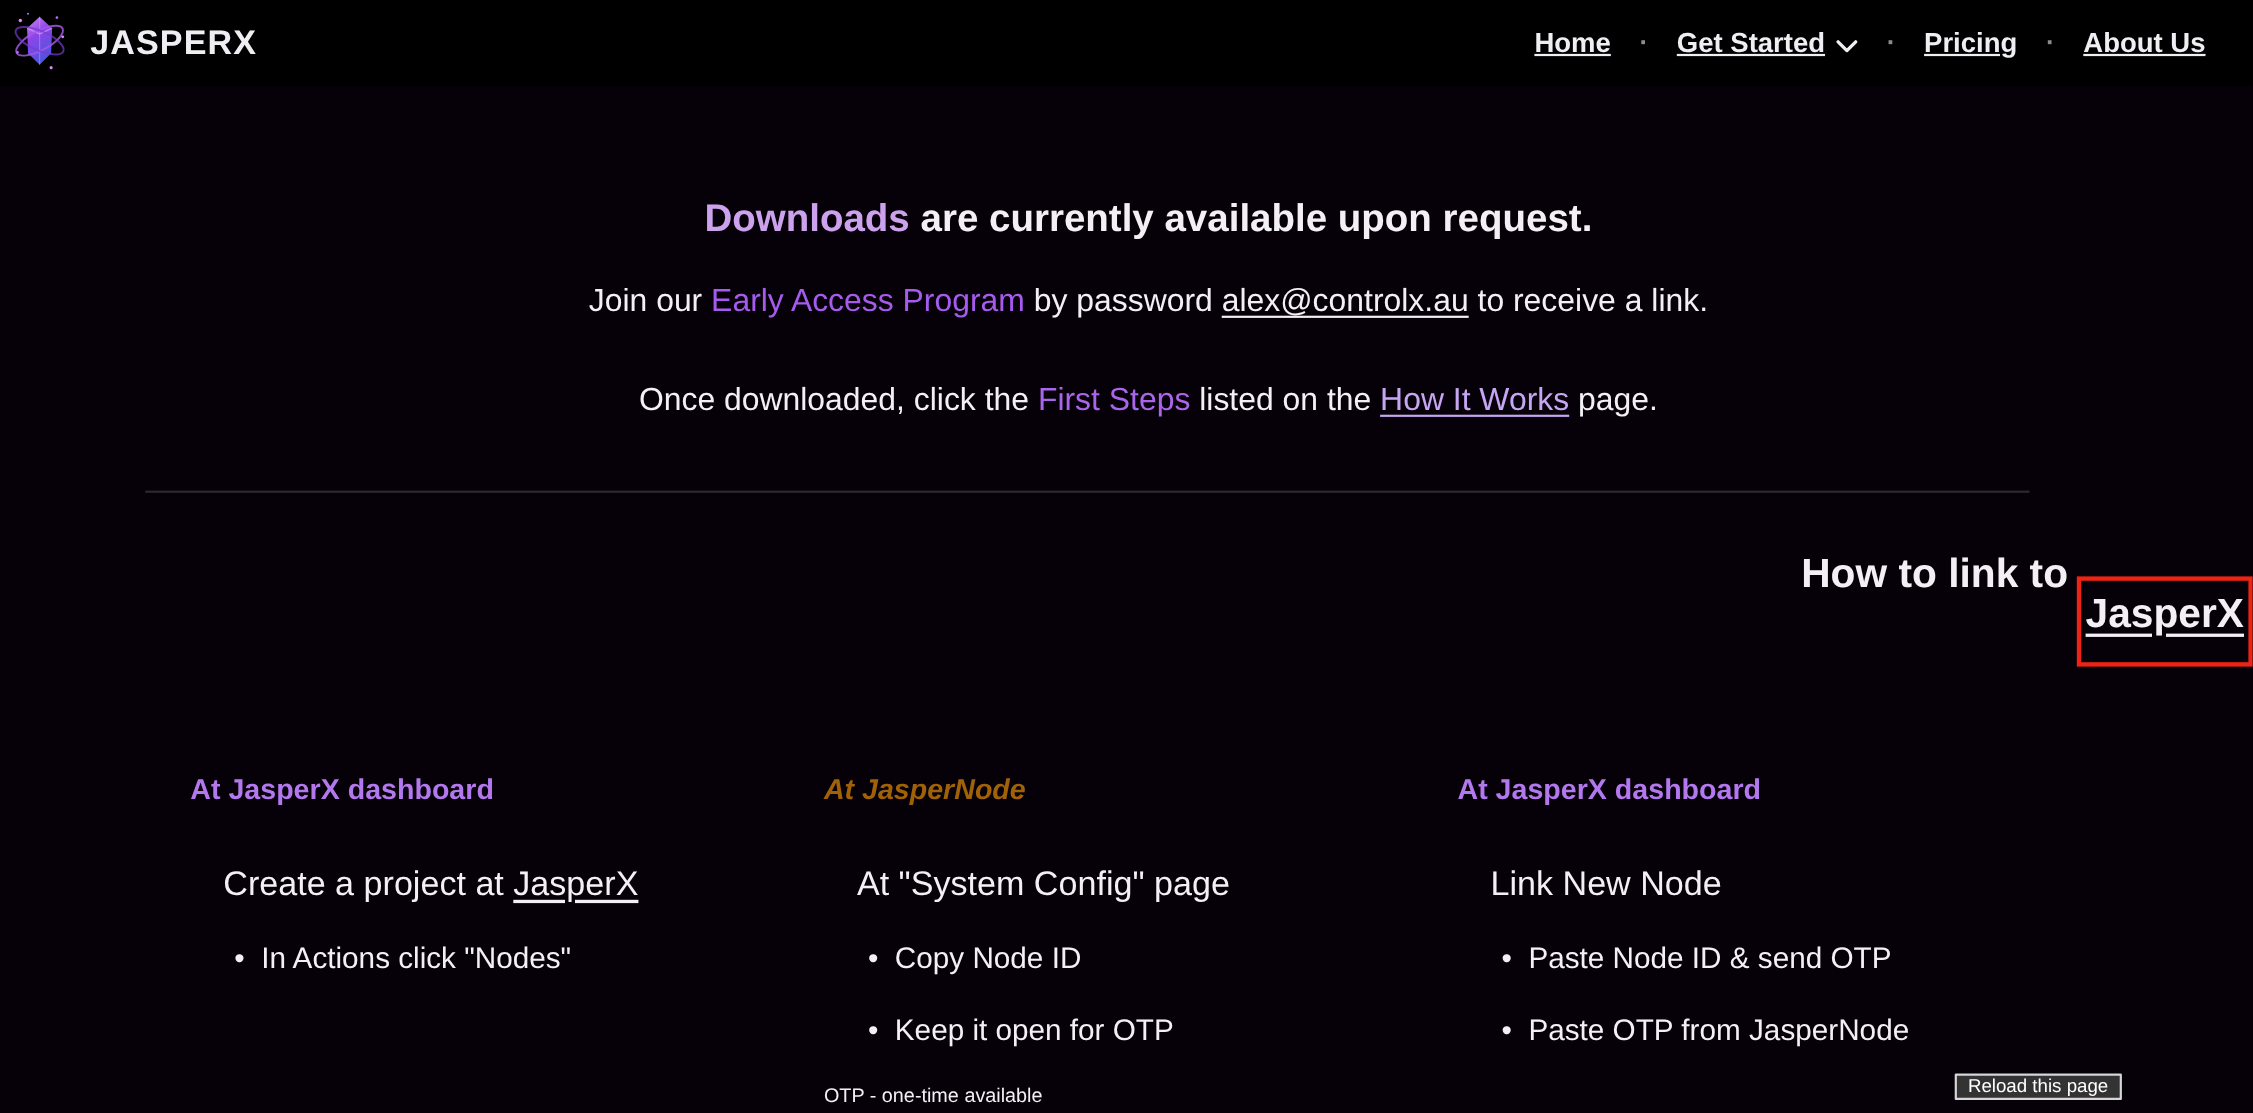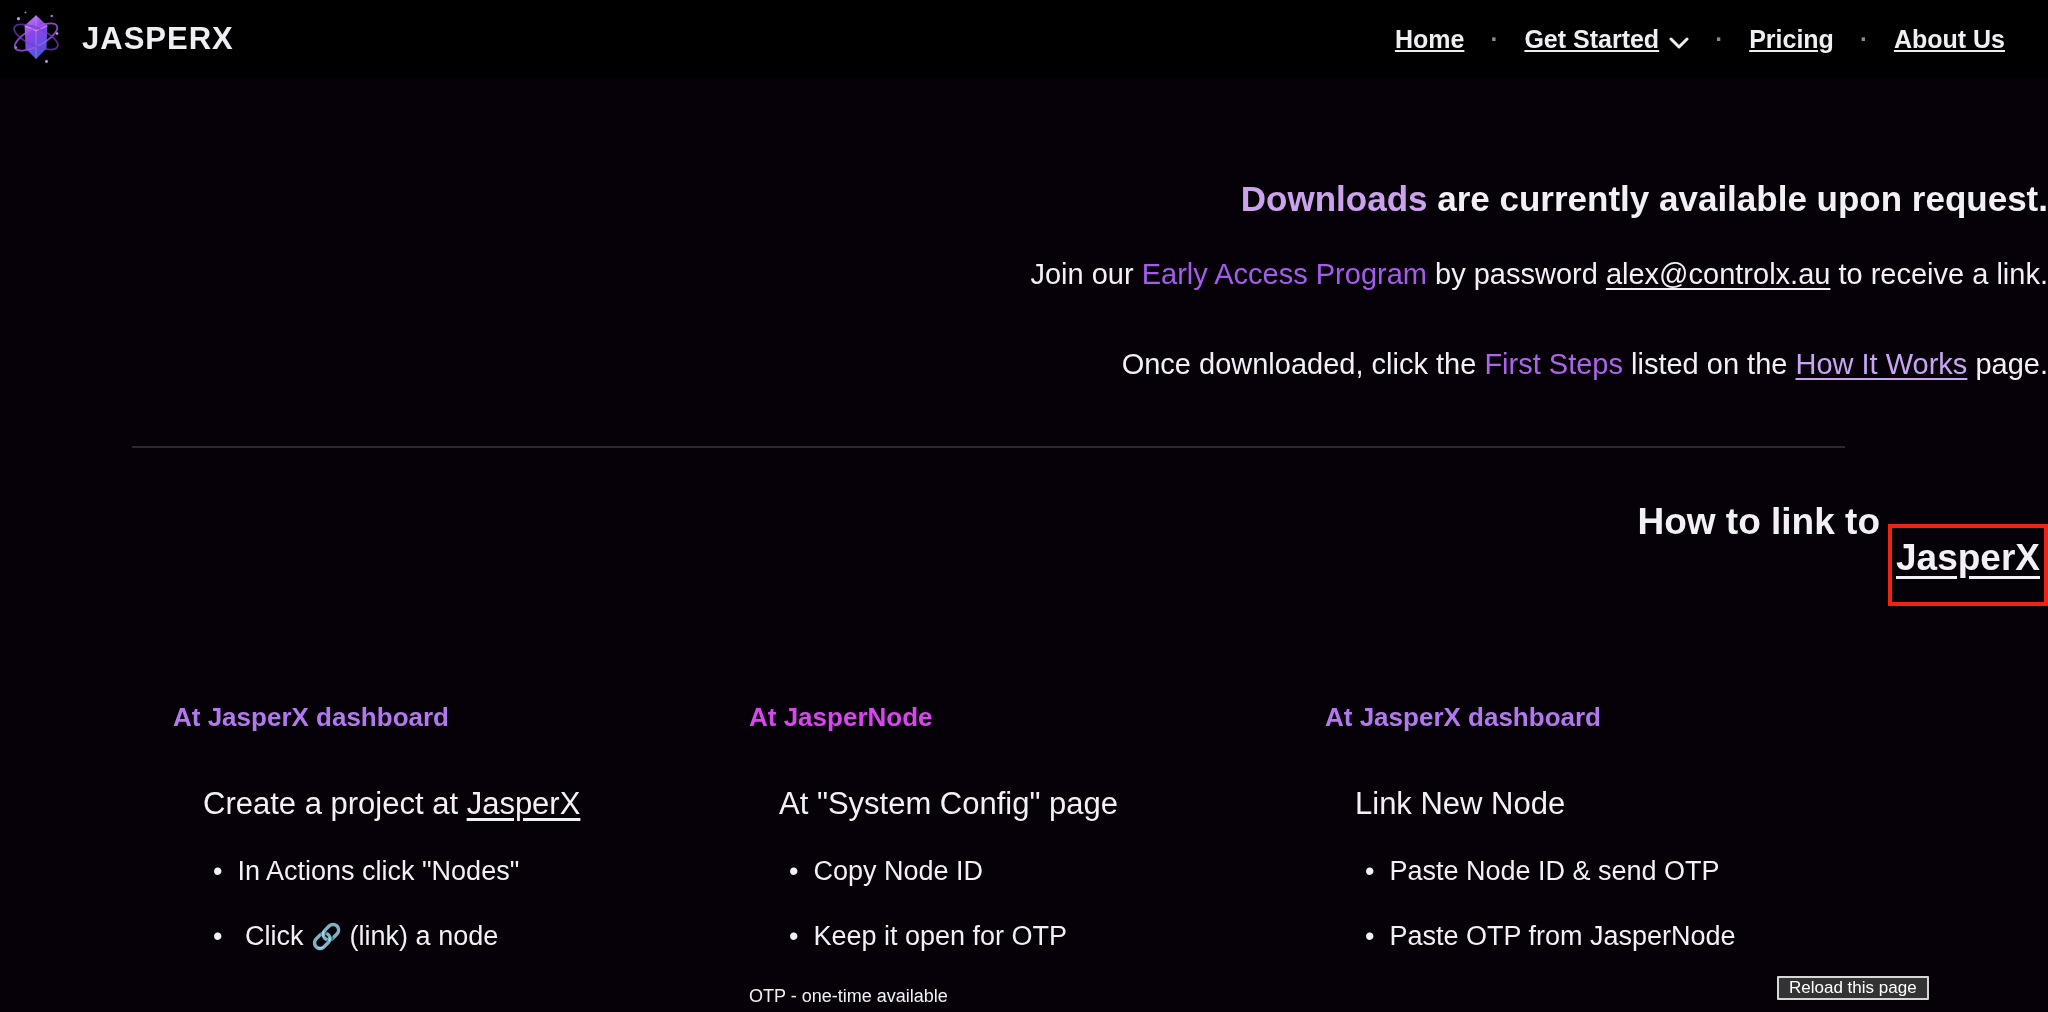--- a/index.html
+++ b/index.html
@@ -27,21 +27,21 @@
   }
   .nav { display:flex; align-items:center; gap:20px; }
   .nav-item {
     font-size:25px; font-weight:700; color:#efeef2; cursor:pointer;
     display:flex; align-items:center; gap:10px; white-space:nowrap;text-decoration:underline;
   }
   .nav-dot { color:#8d8a93; font-size:24px; font-weight:700; padding:0 6px; }
   .chev { display:inline-block; margin-top:3px; }
 
   
-  .hero { text-align:right;padding-left:40px; }
+  .hero { text-align:center;padding-left:40px; }
   .hero-h1 {
     margin-top:100px;
     font-size:35px; font-weight:700; line-height:1.2; color:#f2f0f4;
   }
   .hl-downloads { color:#cda2ec; }
   .hero-p { font-size:29px; line-height:1.2; color:#f2f0f4; font-weight:400; }
   .hero-p2 { margin-top:37px; }
   .hero-p3 { margin-top:55px; }
   .hl-early { color:#a55bec; }
   .hl-first { color:#aa65e8; }
@@ -74,21 +74,21 @@
   
   .columns {
     margin:96px 0 0 132px;
     width:1728px;
     display:grid;
     grid-template-columns:repeat(3,1fr);
   }
   .col { padding-left:41px; }
   .col-heading { font-size:26px; font-weight:700; line-height:1.2; }
   .col-heading.purple-a { color:#b377ee; }
-  .col-heading.purple-b { color:#d946ef; }
+  .col-heading.purple-b { color:#a16207;font-style:italic; }
   .col-intro { margin-top:52px; padding-left:30px; font-size:31px; line-height:1.25; color:#f2f0f4; }
   .col-bullet { margin-top:31px; padding-left:40px; font-size:27px; line-height:1.25; color:#f2f0f4; }
   .col-bullet::before { content:"•"; margin-right:15px; }
   .col-footnote { margin-top:33px; font-size:18px; color:#f2f0f4; }
   .inline-link { color:#f2f0f4; text-decoration:underline; text-underline-offset:4px; cursor:pointer; }
   .link-emoji { font-size:25px; }
 
   
   .reload-btn {
     position:absolute;
@@ -173,23 +173,20 @@
   </h2>
 
   <section class="columns">
 
     <div class="col">
       <div class="col-heading purple-a">At JasperX dashboard</div>
       <div class="col-intro">
         <span>Create a project at </span><span class="inline-link">JasperX</span>
       </div>
       <div class="col-bullet">In Actions click "Nodes"</div>
-      <div class="col-bullet">
-        <span>Click </span><span class="link-emoji">🔗</span><span> (link) a node</span>
-      </div>
     </div>
 
     <div class="col">
       <div class="col-heading purple-b">At JasperNode</div>
       <div class="col-intro">At "System Config" page</div>
       <div class="col-bullet">Copy Node ID</div>
       <div class="col-bullet">Keep it open for OTP</div>
       <div class="col-footnote">OTP - one-time available</div>
     </div>
 

